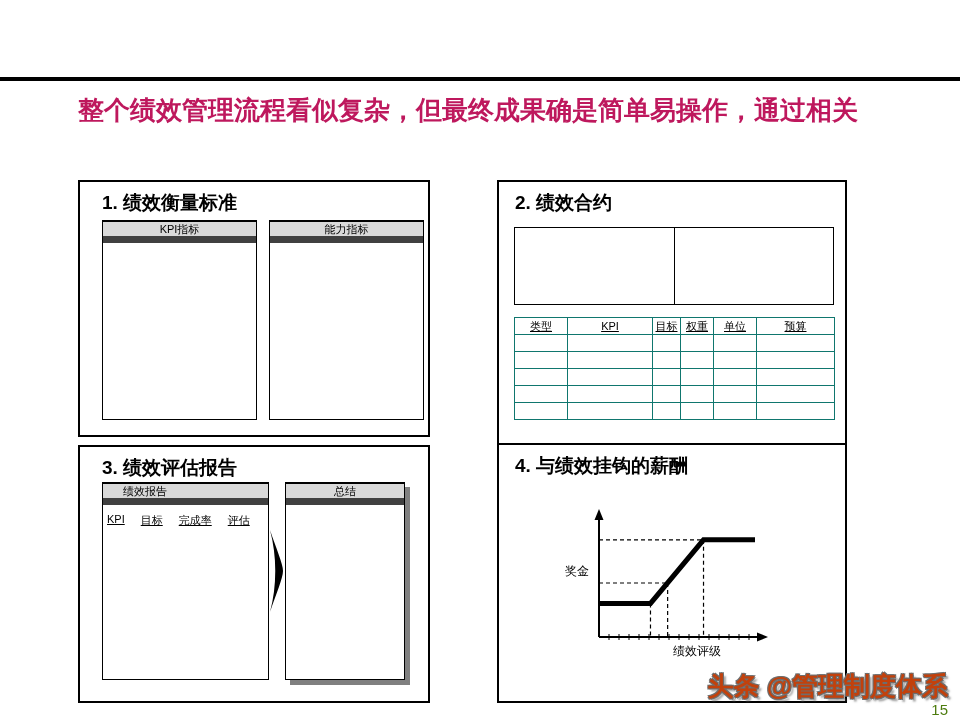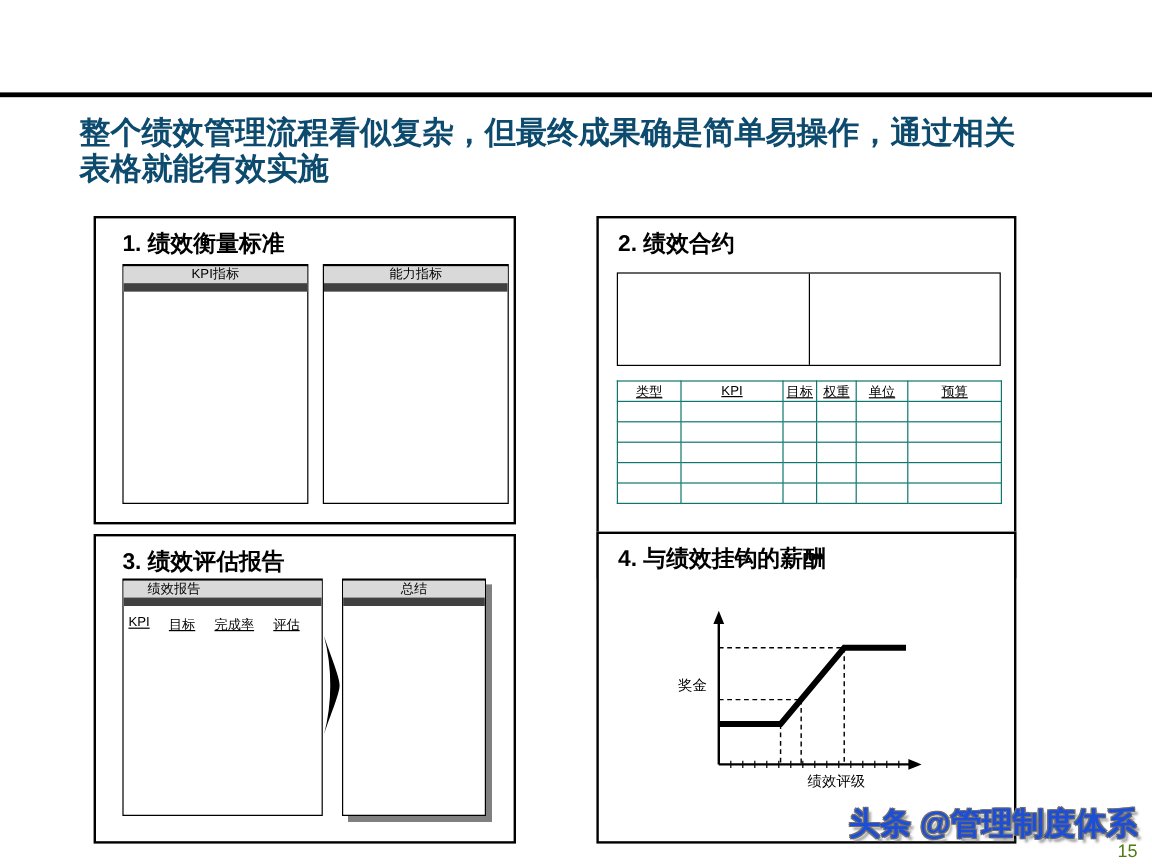--- a/index.html
+++ b/index.html
@@ -2,23 +2,23 @@
 <html><head>
 <meta charset="utf-8">
 <style>
   html,body{margin:0;padding:0;}
   body{
     width:960px;height:720px;position:relative;background:#ffffff;
     font-family:"Liberation Sans",sans-serif;overflow:hidden;color:#000;
   }
   .top-rule{position:absolute;left:0;top:77px;width:960px;height:4px;background:#000;}
   .slide-title{
-    position:absolute;left:66px;top:96px;width:840px;
+    position:absolute;left:78px;top:96px;width:840px;
     font-family:"Liberation Serif",serif;font-weight:bold;
-    font-size:26px;line-height:30px;color:#0c4a6e;letter-spacing:0px;
+    font-size:26px;line-height:30px;color:#be185d;letter-spacing:0px;
   }
   .panel{position:absolute;border:2px solid #000;background:#fff;box-sizing:border-box;}
   #panel-measure{left:78px;top:180px;width:352px;height:257px;}
   #panel-contract{left:497px;top:180px;width:350px;height:302px;}
   #panel-report{left:78px;top:445px;width:352px;height:258px;}
   #panel-pay{left:497px;top:443px;width:350px;height:260px;}
   .panel-title{position:absolute;font-weight:bold;font-size:19px;white-space:nowrap;}
   #panel-measure .panel-title,#panel-report .panel-title{left:22px;top:8px;}
   #panel-contract .panel-title,#panel-pay .panel-title{left:16px;top:8px;}
 
@@ -49,33 +49,32 @@
   .chart-svg{position:absolute;left:0;top:0;width:350px;height:260px;}
   .ax{stroke:#000;stroke-width:2;}
   .tick{stroke:#000;stroke-width:1;}
   .curve{stroke:#000;stroke-width:5;fill:none;}
   .dash{stroke:#000;stroke-width:1.2;stroke-dasharray:4 3;fill:none;}
   .chart-label{font-size:12px;fill:#000;font-family:"Liberation Sans",sans-serif;}
 
   .watermark{
     position:absolute;right:12px;bottom:16px;
     font-size:26px;font-weight:bold;white-space:nowrap;
-    color:#1d4ed8;
+    color:#c2410c;
     text-shadow:-1px -1px 0 #6e6e6e,1px -1px 0 #6e6e6e,-1px 1px 0 #6e6e6e,1px 1px 0 #6e6e6e,3px 3px 2px rgba(90,90,90,0.55);
   }
   .page-number{position:absolute;right:12px;bottom:2px;font-size:15px;color:#4d7c0f;}
 </style>
 </head>
 <body>
 
 <div class="top-rule"></div>
 
 <div class="slide-title">
   <div>整个绩效管理流程看似复杂，但最终成果确是简单易操作，通过相关</div>
-  <div>表格就能有效实施</div>
 </div>
 
 <div class="panel" id="panel-measure">
   <div class="panel-title">1. 绩效衡量标准</div>
   <div class="hdrbox" id="measure-box-kpi">
     <div class="hdrbar center">KPI指标</div>
   </div>
   <div class="hdrbox" id="measure-box-ability">
     <div class="hdrbar center">能力指标</div>
   </div>

